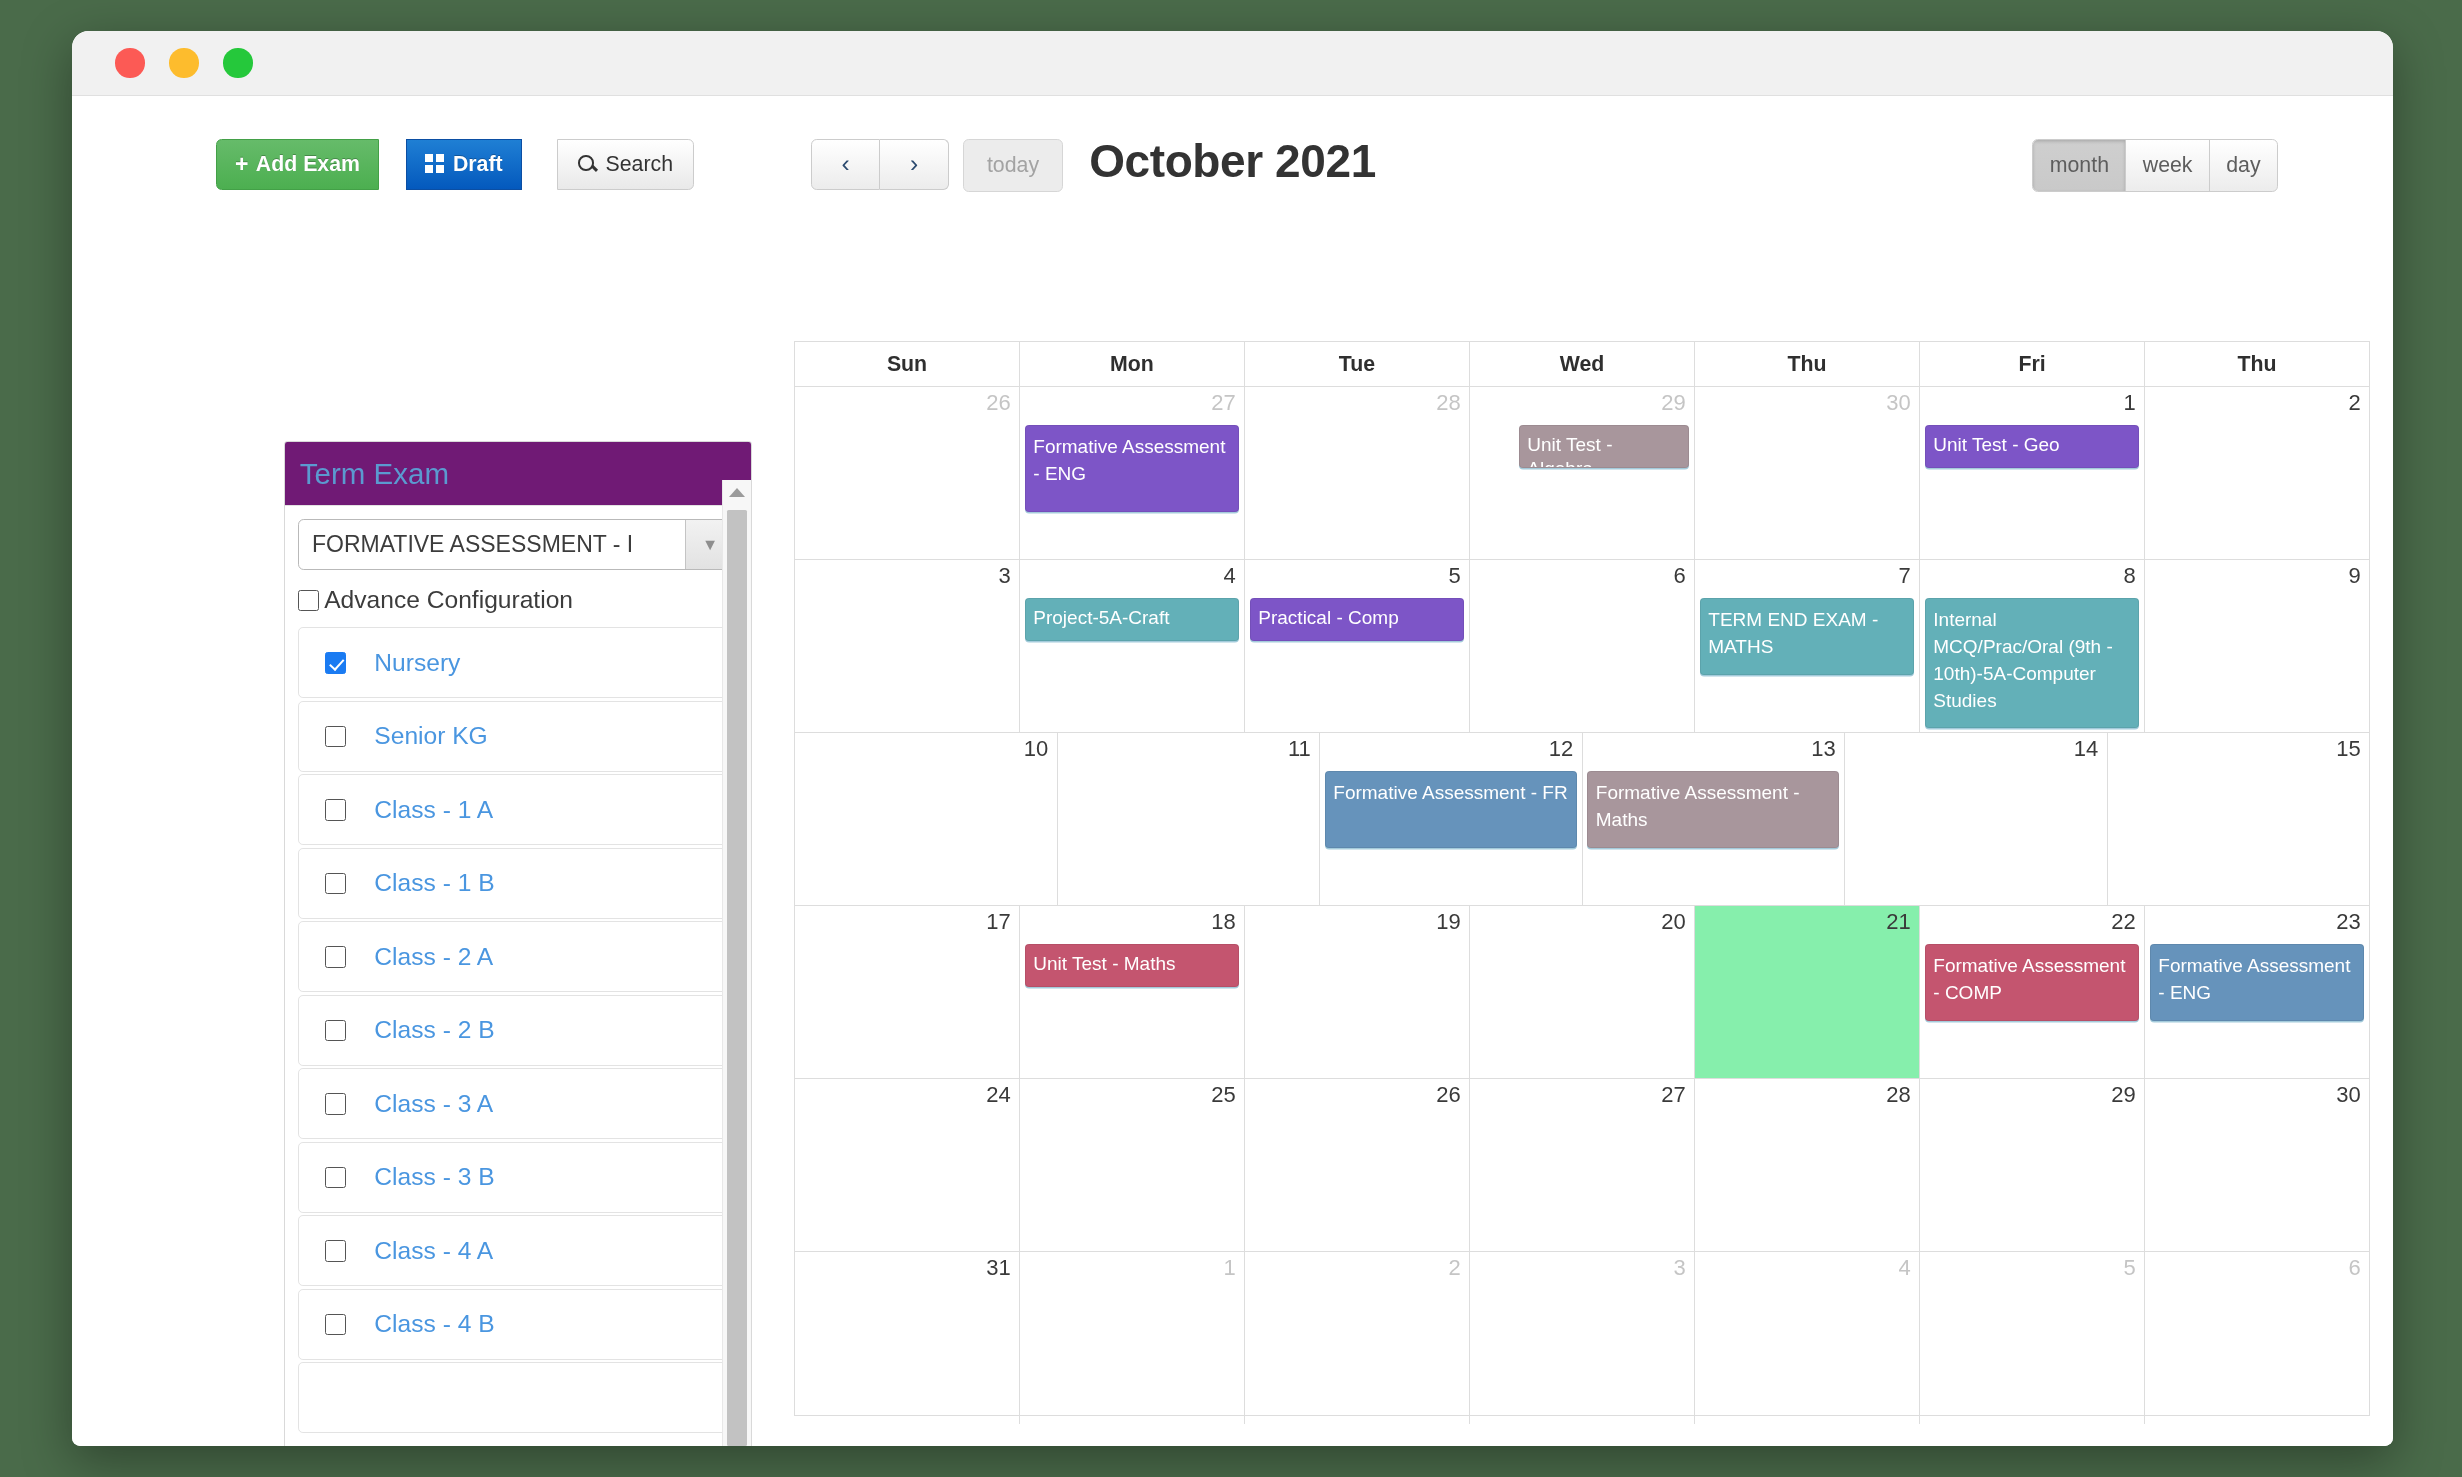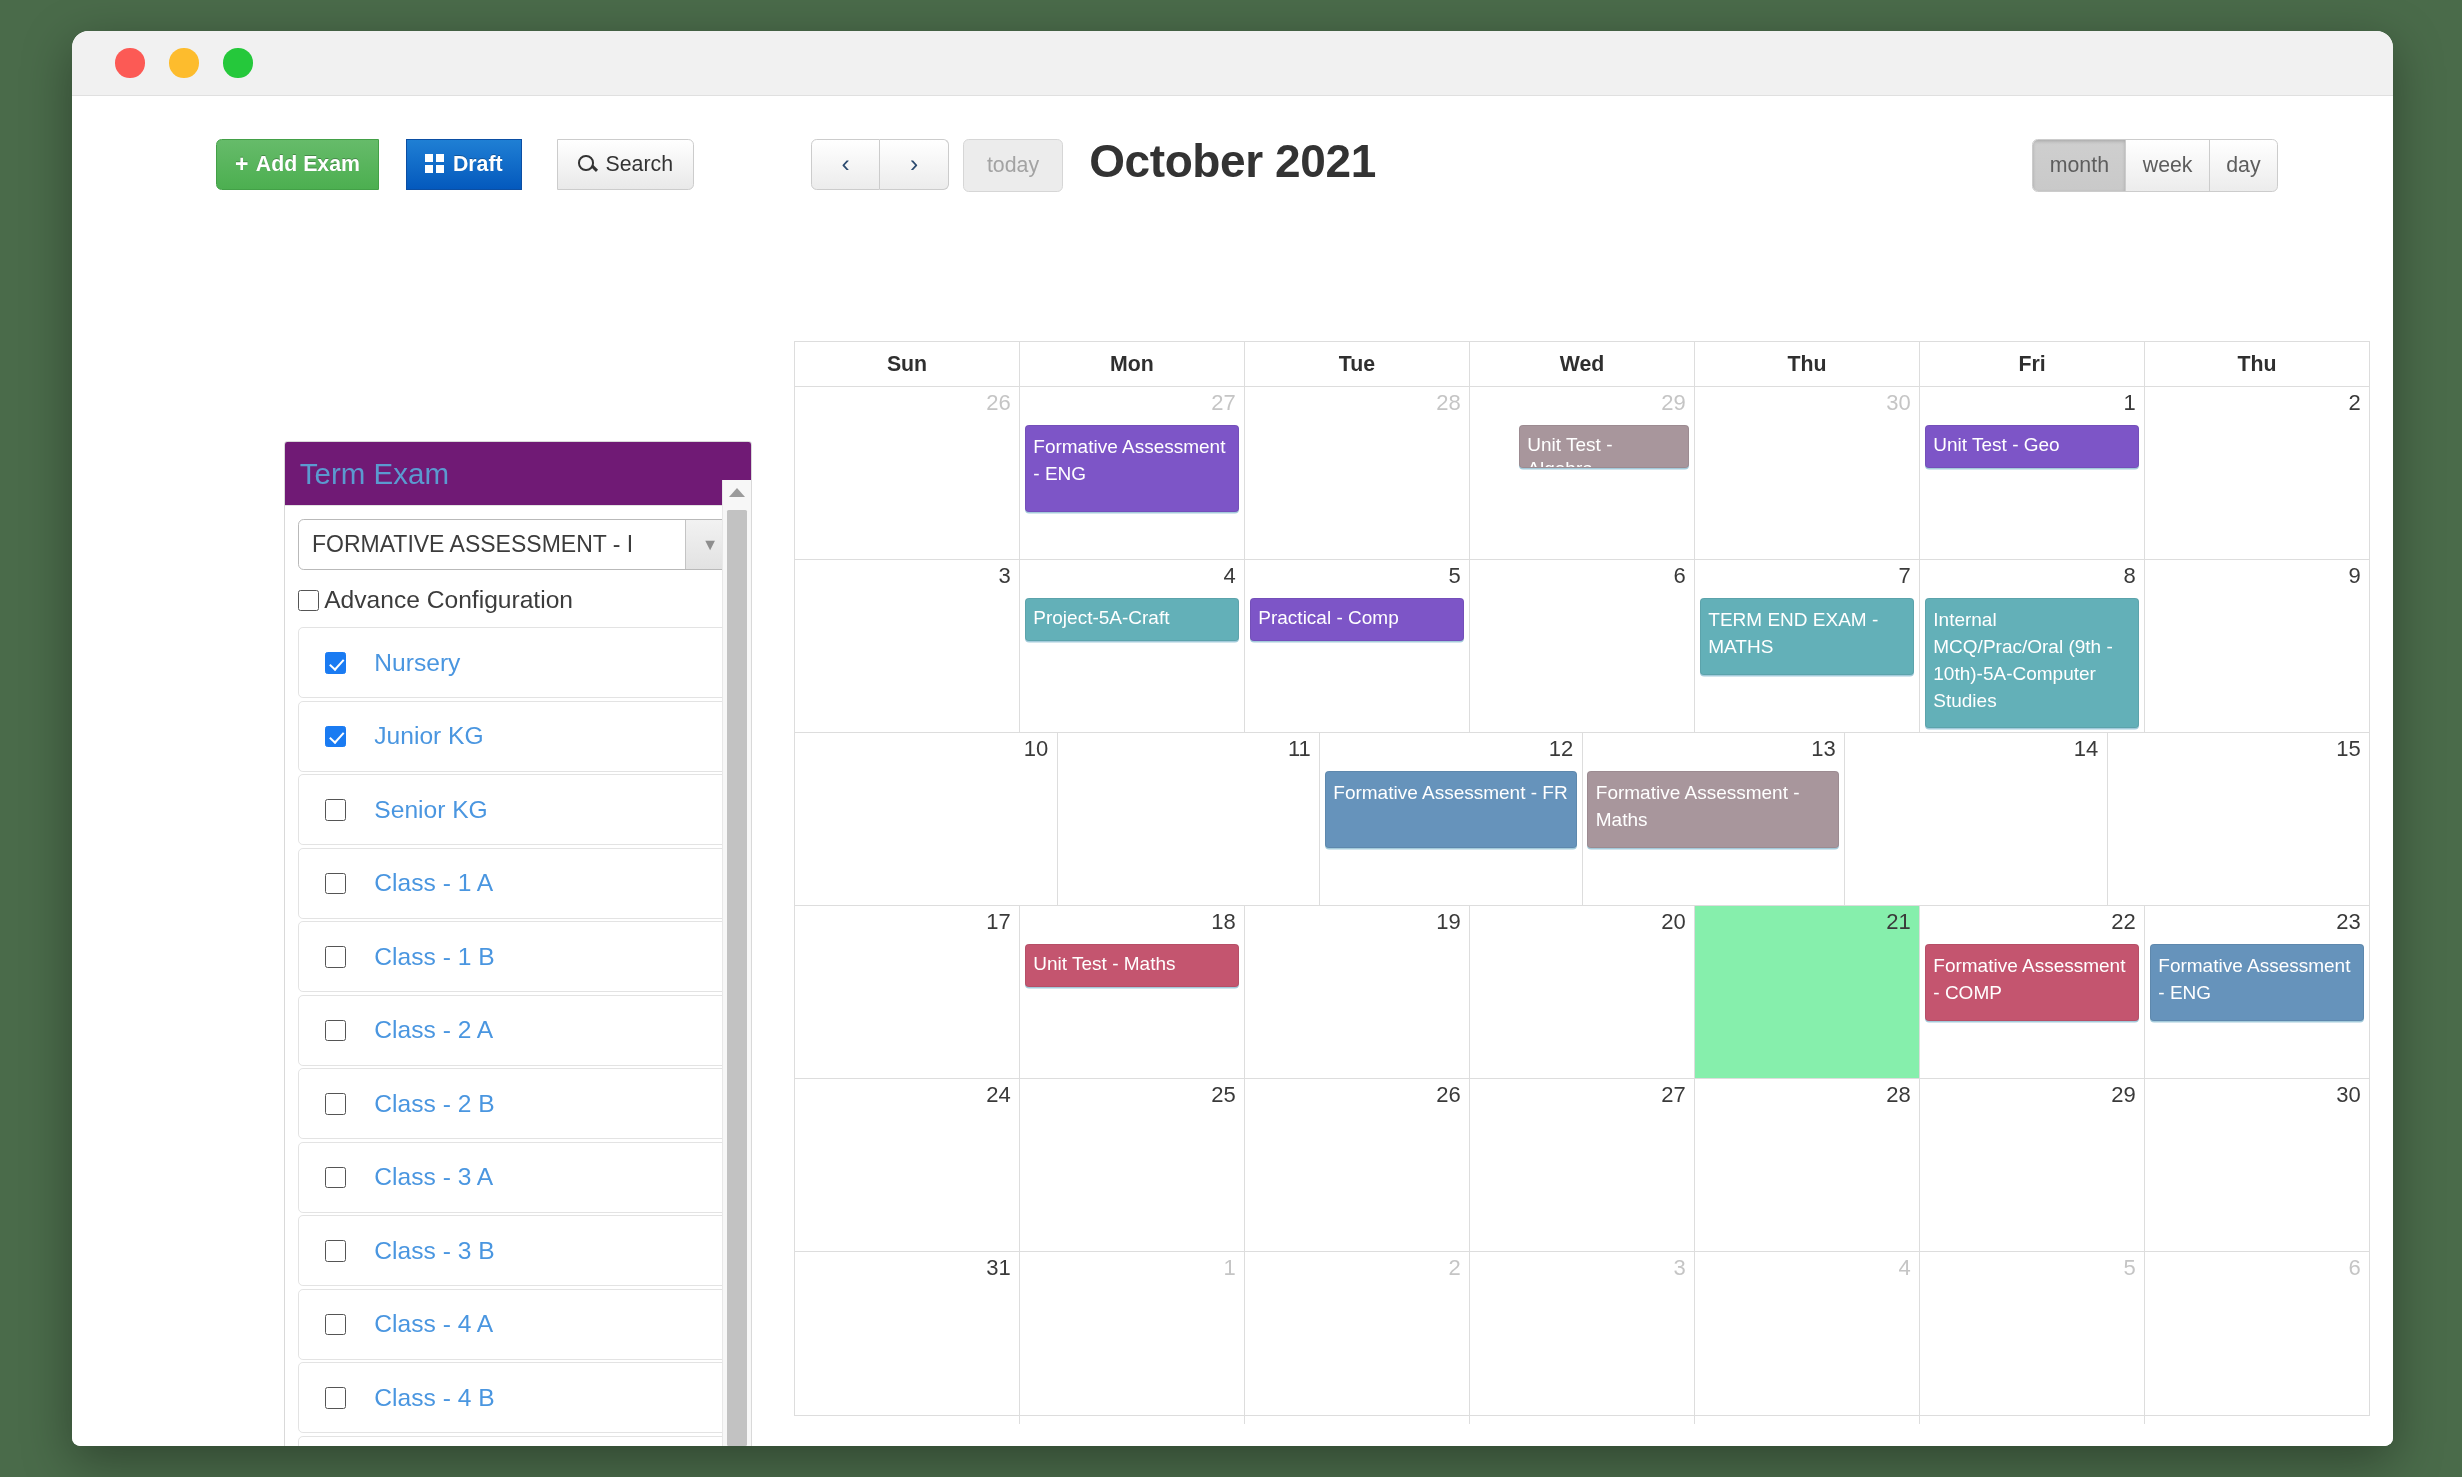--- a/index.html
+++ b/index.html
@@ -274,24 +274,20 @@
           <span class="cb"></span>
           <span id="advance-label">Advance Configuration</span>
         </div>
 
         <div id="class-list">
             <div class="class-item">
               <span class="cb checked"></span>
               <span class="class-label">Nursery</span>
             </div>
             <div class="class-item">
-              <span class="cb checked"></span>
-              <span class="class-label">Junior KG</span>
-            </div>
-            <div class="class-item">
               <span class="cb"></span>
               <span class="class-label">Senior KG</span>
             </div>
             <div class="class-item">
               <span class="cb"></span>
               <span class="class-label">Class - 1 A</span>
             </div>
             <div class="class-item">
               <span class="cb"></span>
               <span class="class-label">Class - 1 B</span>

